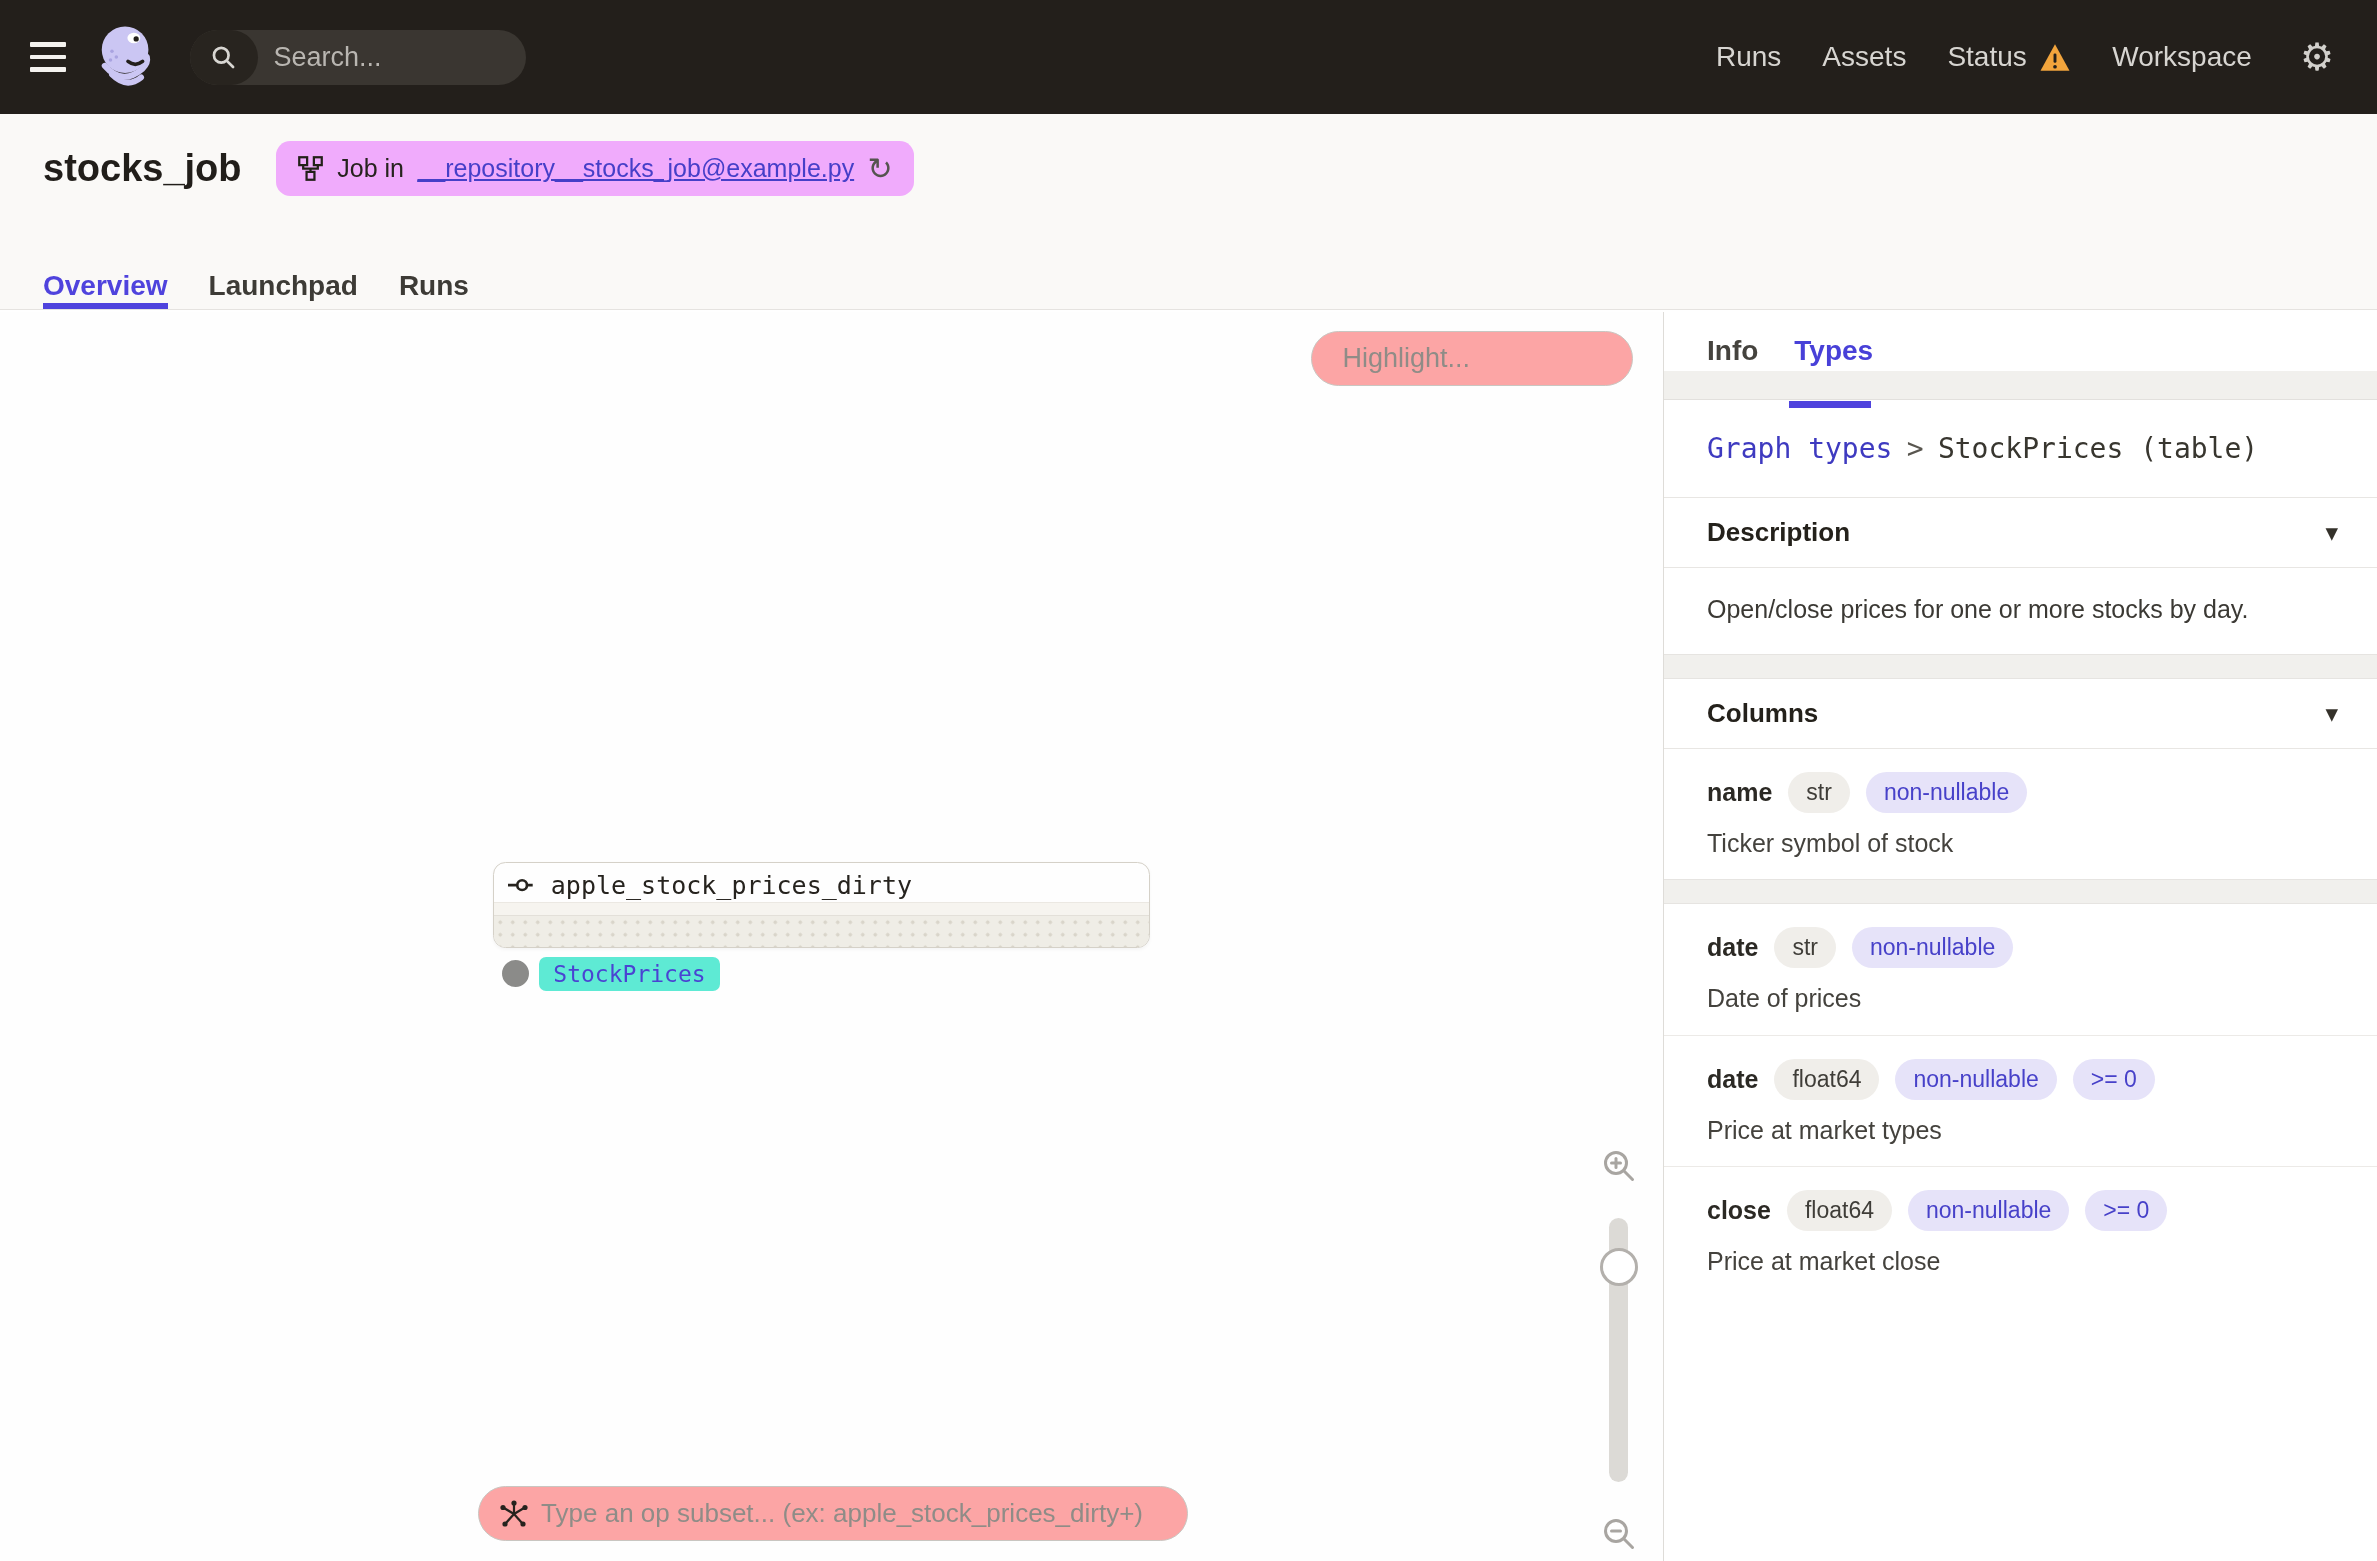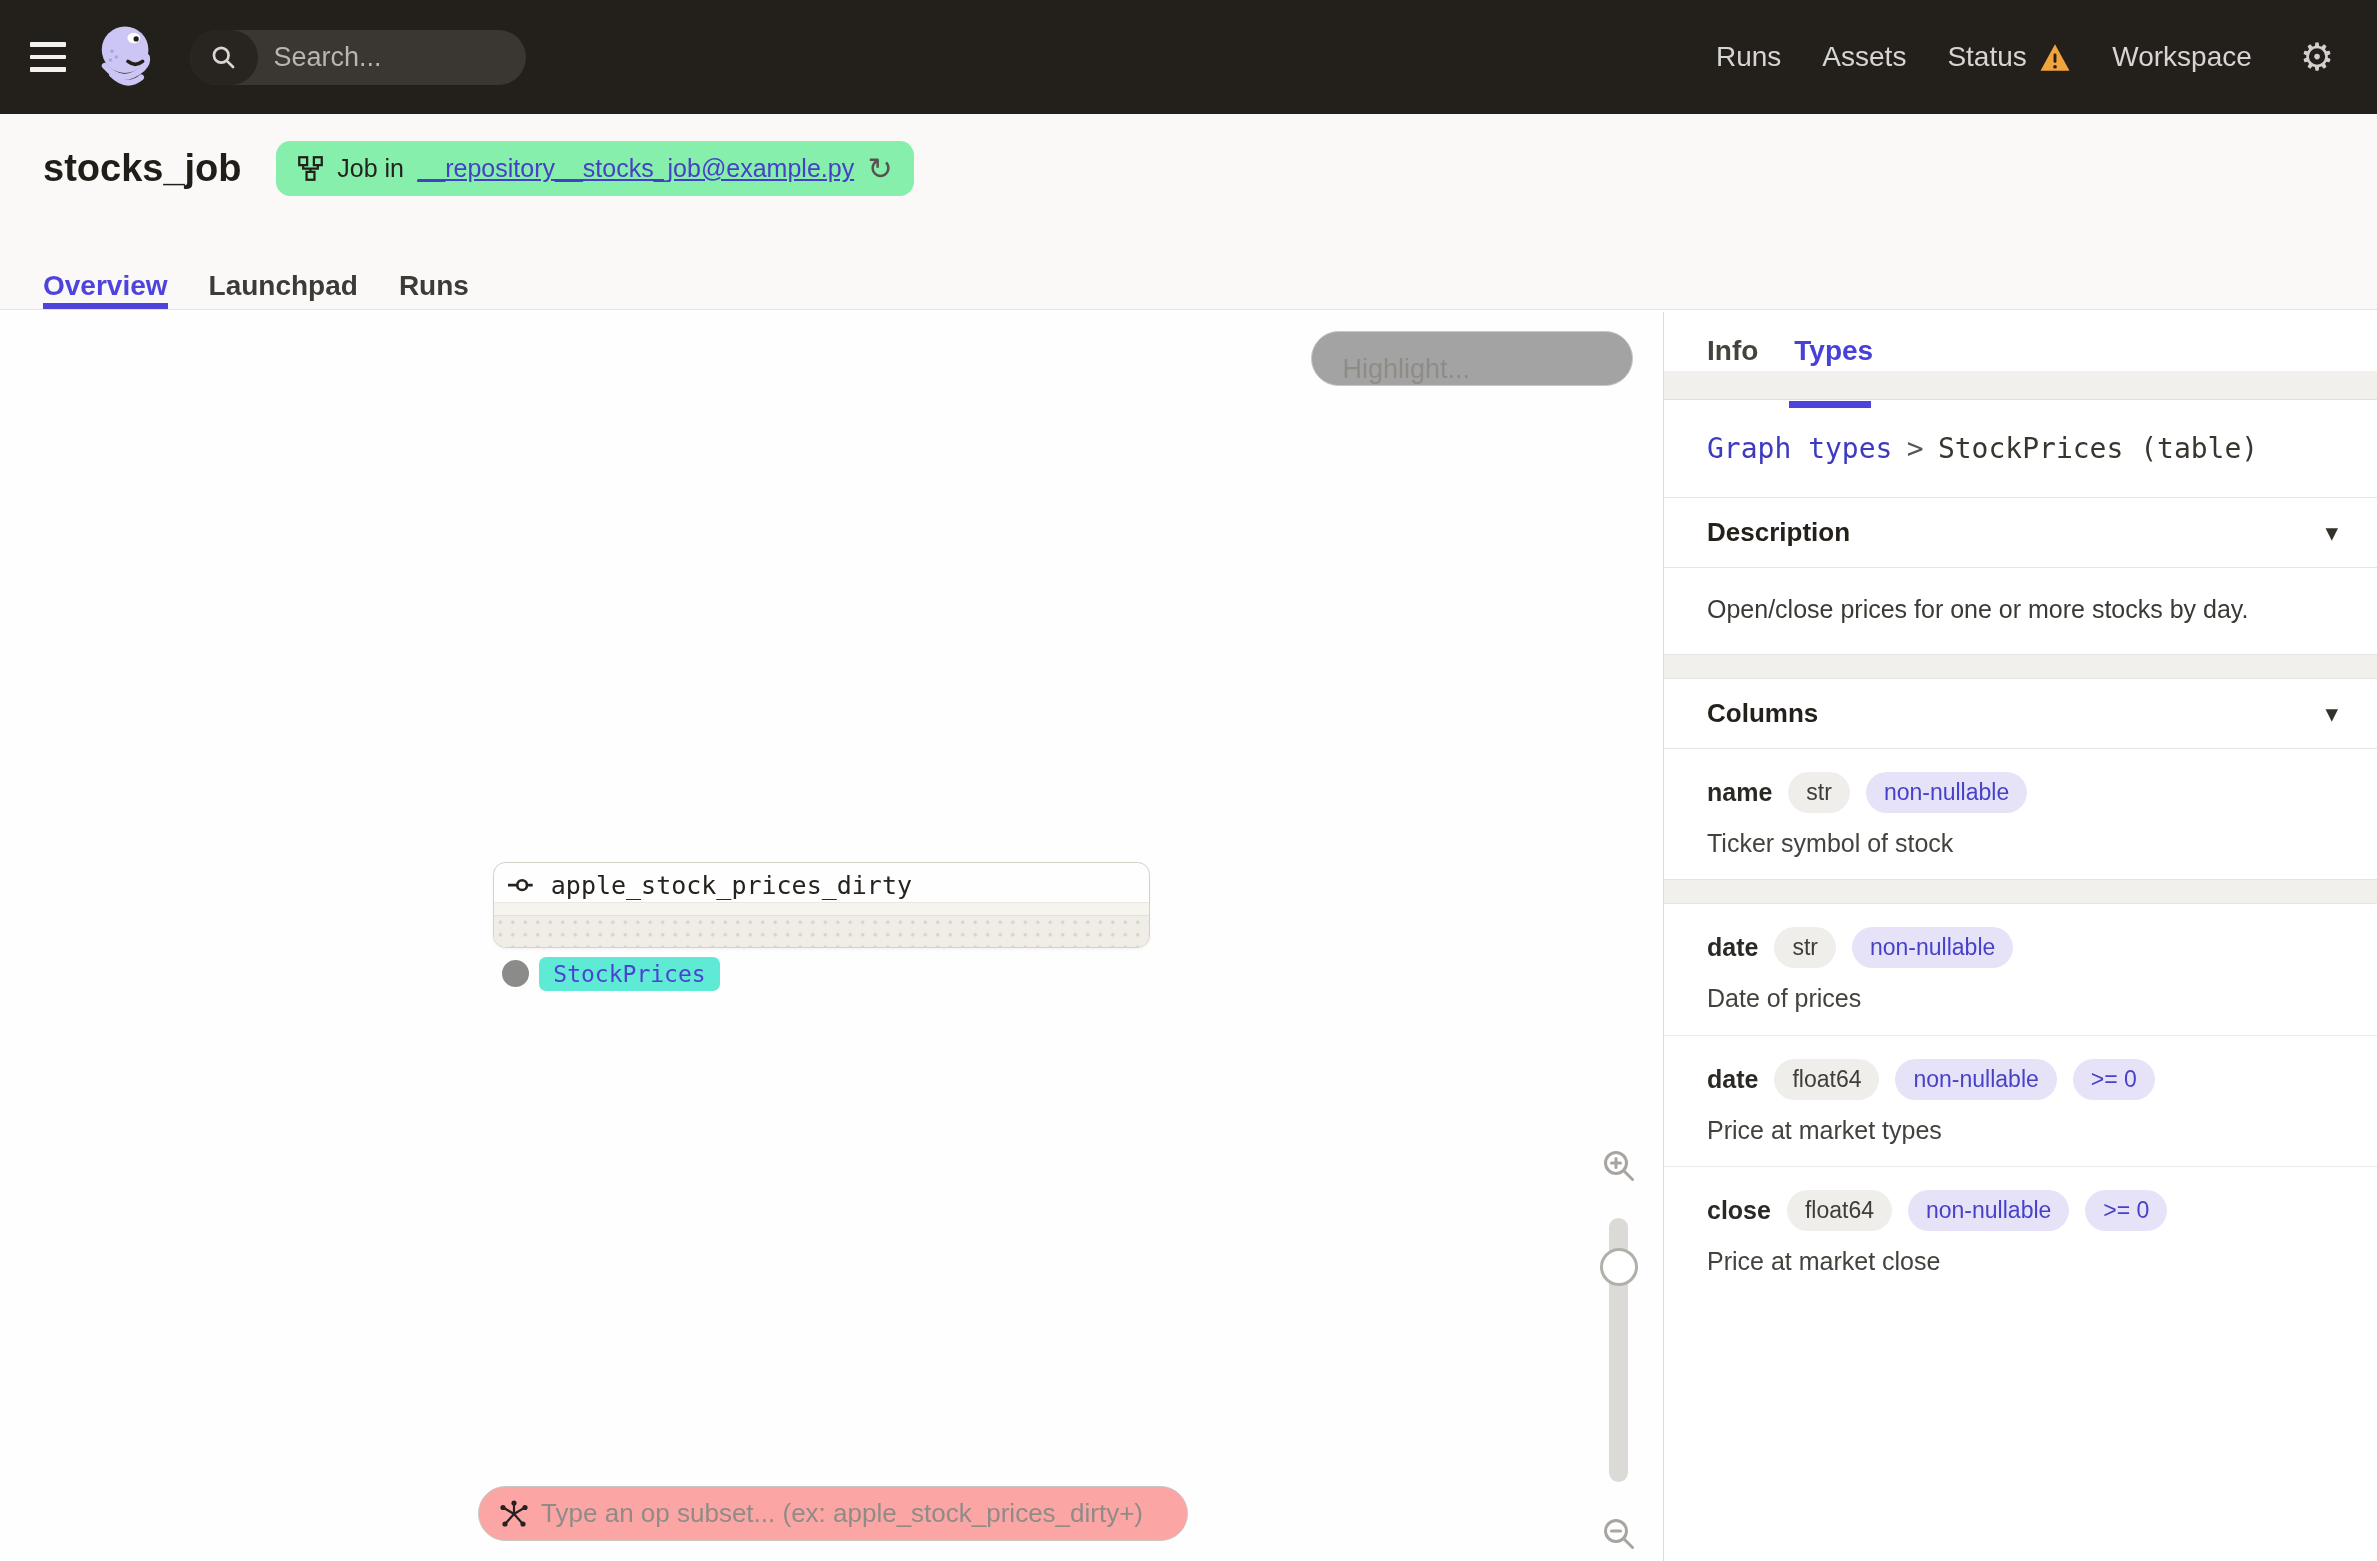--- a/index.html
+++ b/index.html
@@ -17,34 +17,34 @@
   .searchpill input { flex:1; background:transparent; border:0; outline:0; color:#e2e0dc; font-size:27px; padding:0 9px 0 16px; font-family:"Liberation Sans", sans-serif; }
   .searchpill input::placeholder { color:#b9b6b1; }
   .topnav { margin-left:auto; display:flex; align-items:center; gap:41px; }
   .topnav .navitem { color:#d7d5d1; font-size:28px; font-weight:500; display:flex; align-items:center; gap:12.5px; cursor:pointer; }
   .gear { color:#d2d0cc; font-size:38px; line-height:1; cursor:pointer; margin-left:7.1px; }
 
   
   .pagehead { background:#faf9f7; height:196px; border-bottom:1.8px solid #e5e3e0; position:relative; }
   .titlerow { display:flex; align-items:center; gap:34px; padding:27px 0 0 43px; }
   .pagetitle { font-size:38px; font-weight:700; color:#211e1a; }
-  .jobtag { display:flex; align-items:center; gap:13.4px; background:#86efac; border-radius:14.3px; height:55px; padding:0 21.4px; }
+  .jobtag { display:flex; align-items:center; gap:13.4px; background:#f0abfc; border-radius:14.3px; height:55px; padding:0 21.4px; }
   .jobtag .jobtext { font-size:25px; color:#26231e; }
   .joblink { font-size:25px; color:#463fc8; text-decoration:underline; cursor:pointer; }
   .reload { font-size:30px; color:#55534f; cursor:pointer; line-height:1; }
   .tabsrow { position:absolute; left:0; right:0; bottom:0; display:flex; gap:41px; padding-left:43px; }
   .tab { font-size:28px; font-weight:600; color:#3d3b36; padding-bottom:7px; position:relative; cursor:pointer;text-align:center; }
   .tab.active { color:#4f43dd; }
   .tab.active::after { content:""; position:absolute; left:0; right:0; bottom:0; height:6.3px; background:#4f43dd; }
 
   
   .main { position:absolute; top:312px; left:0; right:0; bottom:0; }
   .canvas { position:absolute; top:0; left:0; bottom:0; right:714px; background:#fefefe; }
 
-  .highlight { position:absolute; left:1311px; top:19px; width:322px; height:55px; background:#a3a3a3; border:1.8px solid #c9c6c1; border-radius:29px; display:flex; align-items:flex-end; padding:0 18px; gap:12.5px; }
+  .highlight { position:absolute; left:1311px; top:19px; width:322px; height:55px; background:#fca5a5; border:1.8px solid #c9c6c1; border-radius:29px; display:flex; align-items:center; padding:0 18px; gap:12.5px; }
   .highlight input { border:0; outline:0; flex:1; font-size:27px; color:#3b3833; background:transparent; font-family:"Liberation Sans", sans-serif; }
   .highlight input::placeholder { color:#8f8c87; }
 
   .opnode { position:absolute; left:493px; top:550px; width:657px; height:86px; background:#fefefe; border:1.8px solid #d5d1c8; border-radius:12.5px; overflow:hidden; box-shadow:0 1.8px 3.6px rgba(0,0,0,0.04); cursor:pointer; }
   .opnode .ntitle { height:39px; display:flex; align-items:center; gap:12.5px; padding:5.4px 0 0 14.3px; }
   .opnode .nlabel { font-size:25px; color:#26231e; }
   .opnode .nstrip { height:12.5px; background:#f6f4ef; border-top:1.8px solid #ebe8e2; }
   .opnode .nbody { height:32px; background-color:#efede6; border-top:1.8px solid #e3e0d9;
      background-image:radial-gradient(#d9d5ca 1.8px, rgba(0,0,0,0) 2.1px); background-size:12.5px 12.5px; }
 

